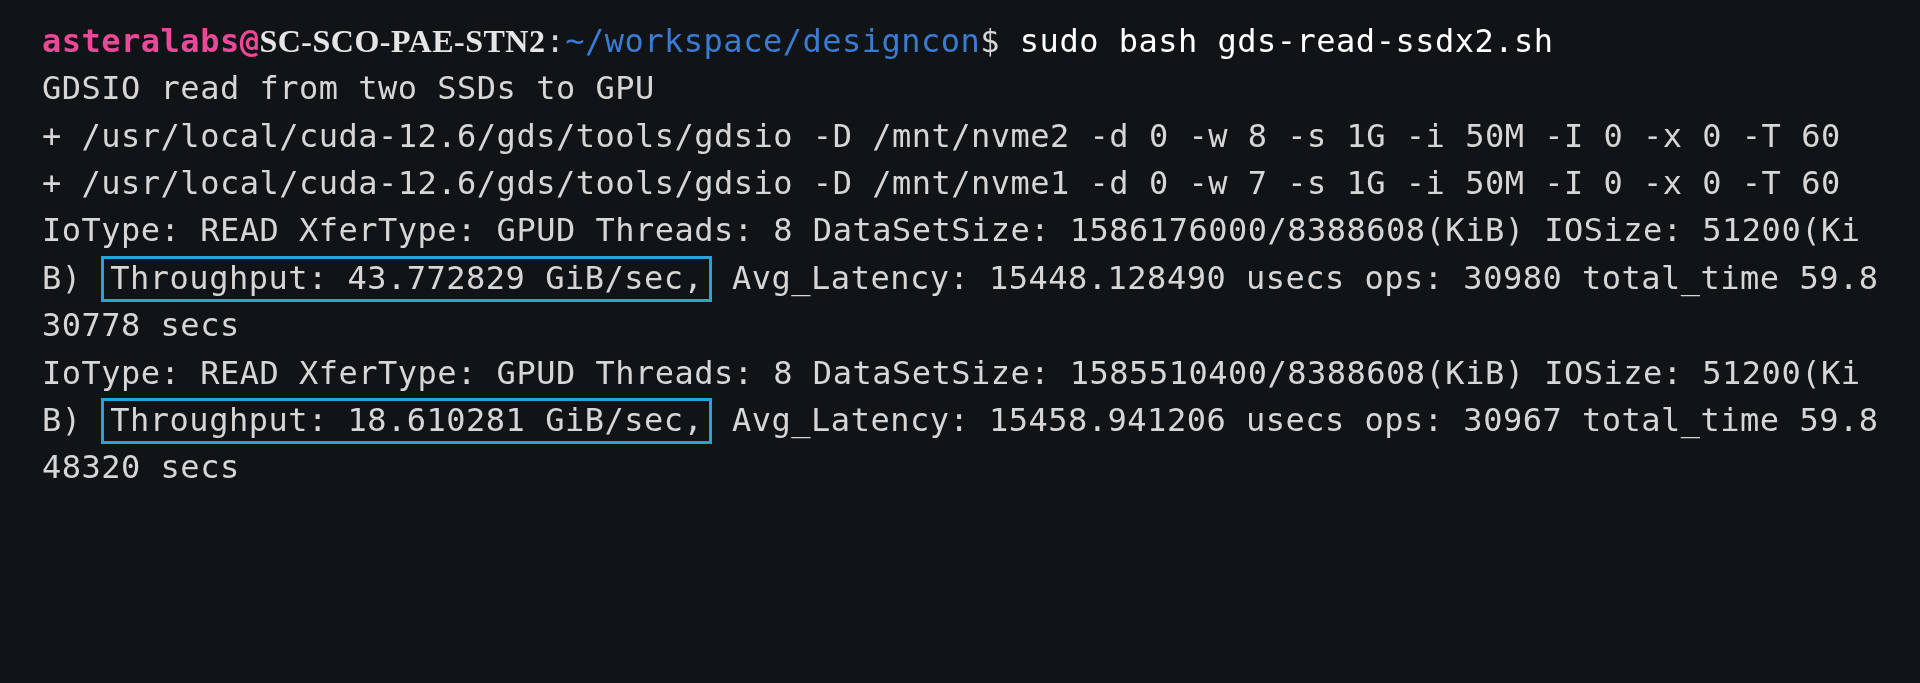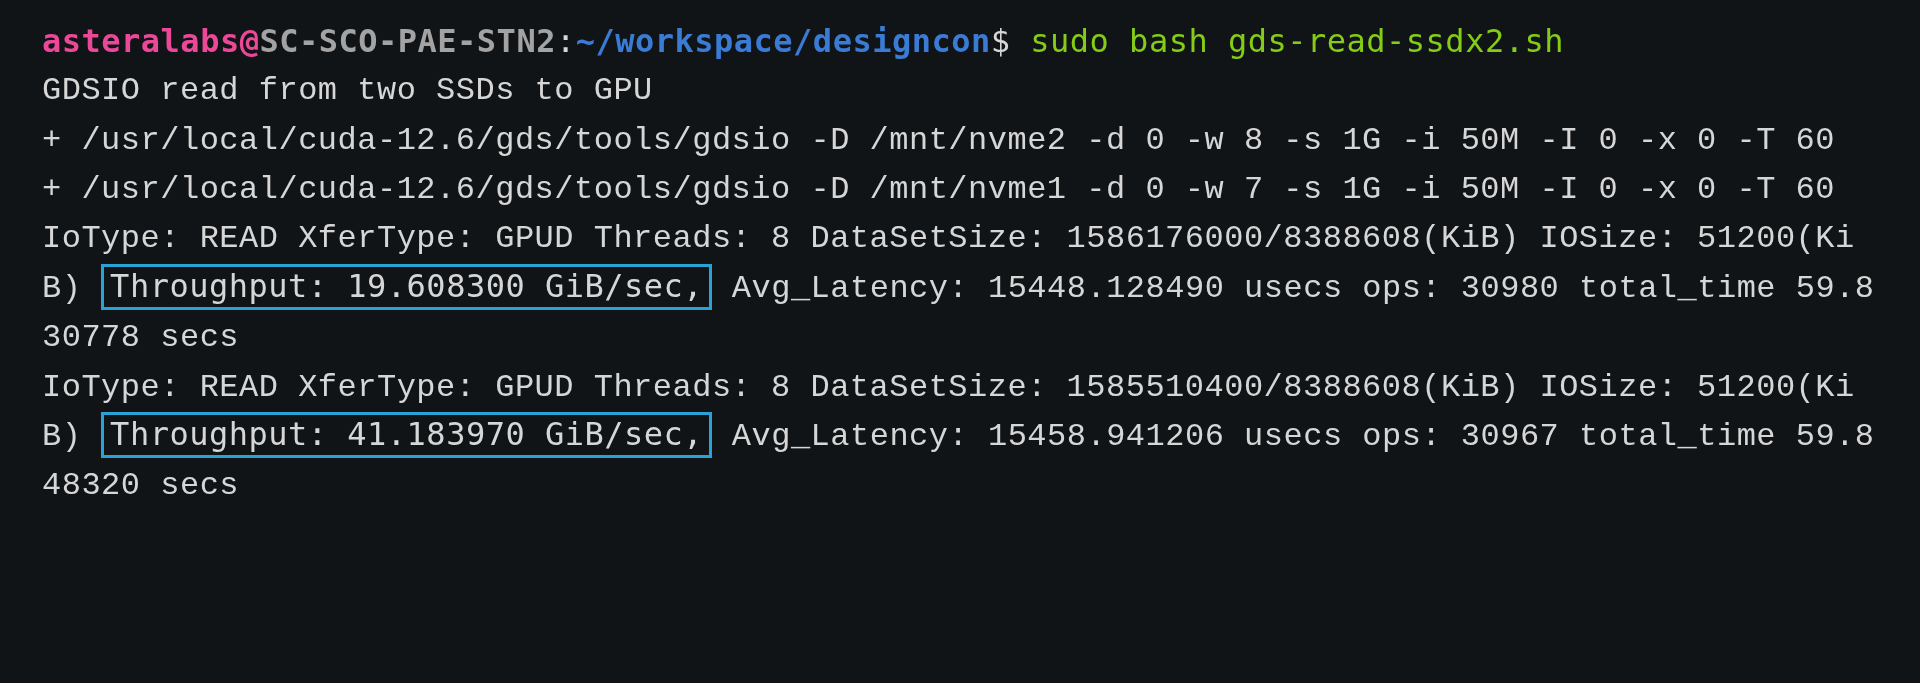--- a/index.html
+++ b/index.html
@@ -14,34 +14,34 @@
     font-family: "Consolas", "Menlo", "DejaVu Sans Mono", monospace;
     font-size: 32px;
     line-height: 1.48;
     letter-spacing: 0.5px;
     color: #d6d6d6;
     padding: 18px 26px 18px 42px;
     white-space: pre-wrap;
     word-break: break-all;
   }
   .user   { color: #ec4899; font-weight: 700; }
-  .host   { color: #a3a3a3; font-weight: 700; }
+  .host   { color: #e5e5e5; font-weight: 700; font-family: Liberation Serif, serif; }
   .colon  { color: #d6d6d6; }
-  .path   { color: #3a7bd5; font-weight: 700; }
+  .path   { color: #3a7bd5; font-weight: 400; }
   .dollar { color: #d6d6d6; }
-  .cmd    { color: #84cc16; }
-  .out    { color: #d6d6d6; font-family: Liberation Mono, monospace; }
+  .cmd    { color: #ffffff; }
+  .out    { color: #d6d6d6; }
   .hl {
     border: 3px solid #29a3d5;
     padding: 0 6px 2px 6px;
     display: inline-block;
     line-height: 1.2;
   }
 </style>
 </head>
 <body>
 
 <div class="terminal"><span class="user">asteralabs</span><span class="user">@</span><span class="host">SC-SCO-PAE-STN2</span><span class="colon">:</span><span class="path">~/workspace/designcon</span><span class="dollar">$</span><span class="cmd"> sudo bash gds-read-ssdx2.sh</span>
 <span class="out">GDSIO read from two SSDs to GPU</span>
 <span class="out">+ /usr/local/cuda-12.6/gds/tools/gdsio -D /mnt/nvme2 -d 0 -w 8 -s 1G -i 50M -I 0 -x 0 -T 60</span>
 <span class="out">+ /usr/local/cuda-12.6/gds/tools/gdsio -D /mnt/nvme1 -d 0 -w 7 -s 1G -i 50M -I 0 -x 0 -T 60</span>
-<span class="out">IoType: READ XferType: GPUD Threads: 8 DataSetSize: 1586176000/8388608(KiB) IOSize: 51200(KiB) </span><span class="hl">Throughput: 19.608300 GiB/sec,</span><span class="out"> Avg_Latency: 15448.128490 usecs ops: 30980 total_time 59.830778 secs</span>
-<span class="out">IoType: READ XferType: GPUD Threads: 8 DataSetSize: 1585510400/8388608(KiB) IOSize: 51200(KiB) </span><span class="hl">Throughput: 41.183970 GiB/sec,</span><span class="out"> Avg_Latency: 15458.941206 usecs ops: 30967 total_time 59.848320 secs</span></div>
+<span class="out">IoType: READ XferType: GPUD Threads: 8 DataSetSize: 1586176000/8388608(KiB) IOSize: 51200(KiB) </span><span class="hl">Throughput: 43.772829 GiB/sec,</span><span class="out"> Avg_Latency: 15448.128490 usecs ops: 30980 total_time 59.830778 secs</span>
+<span class="out">IoType: READ XferType: GPUD Threads: 8 DataSetSize: 1585510400/8388608(KiB) IOSize: 51200(KiB) </span><span class="hl">Throughput: 18.610281 GiB/sec,</span><span class="out"> Avg_Latency: 15458.941206 usecs ops: 30967 total_time 59.848320 secs</span></div>
 
 </body></html>

